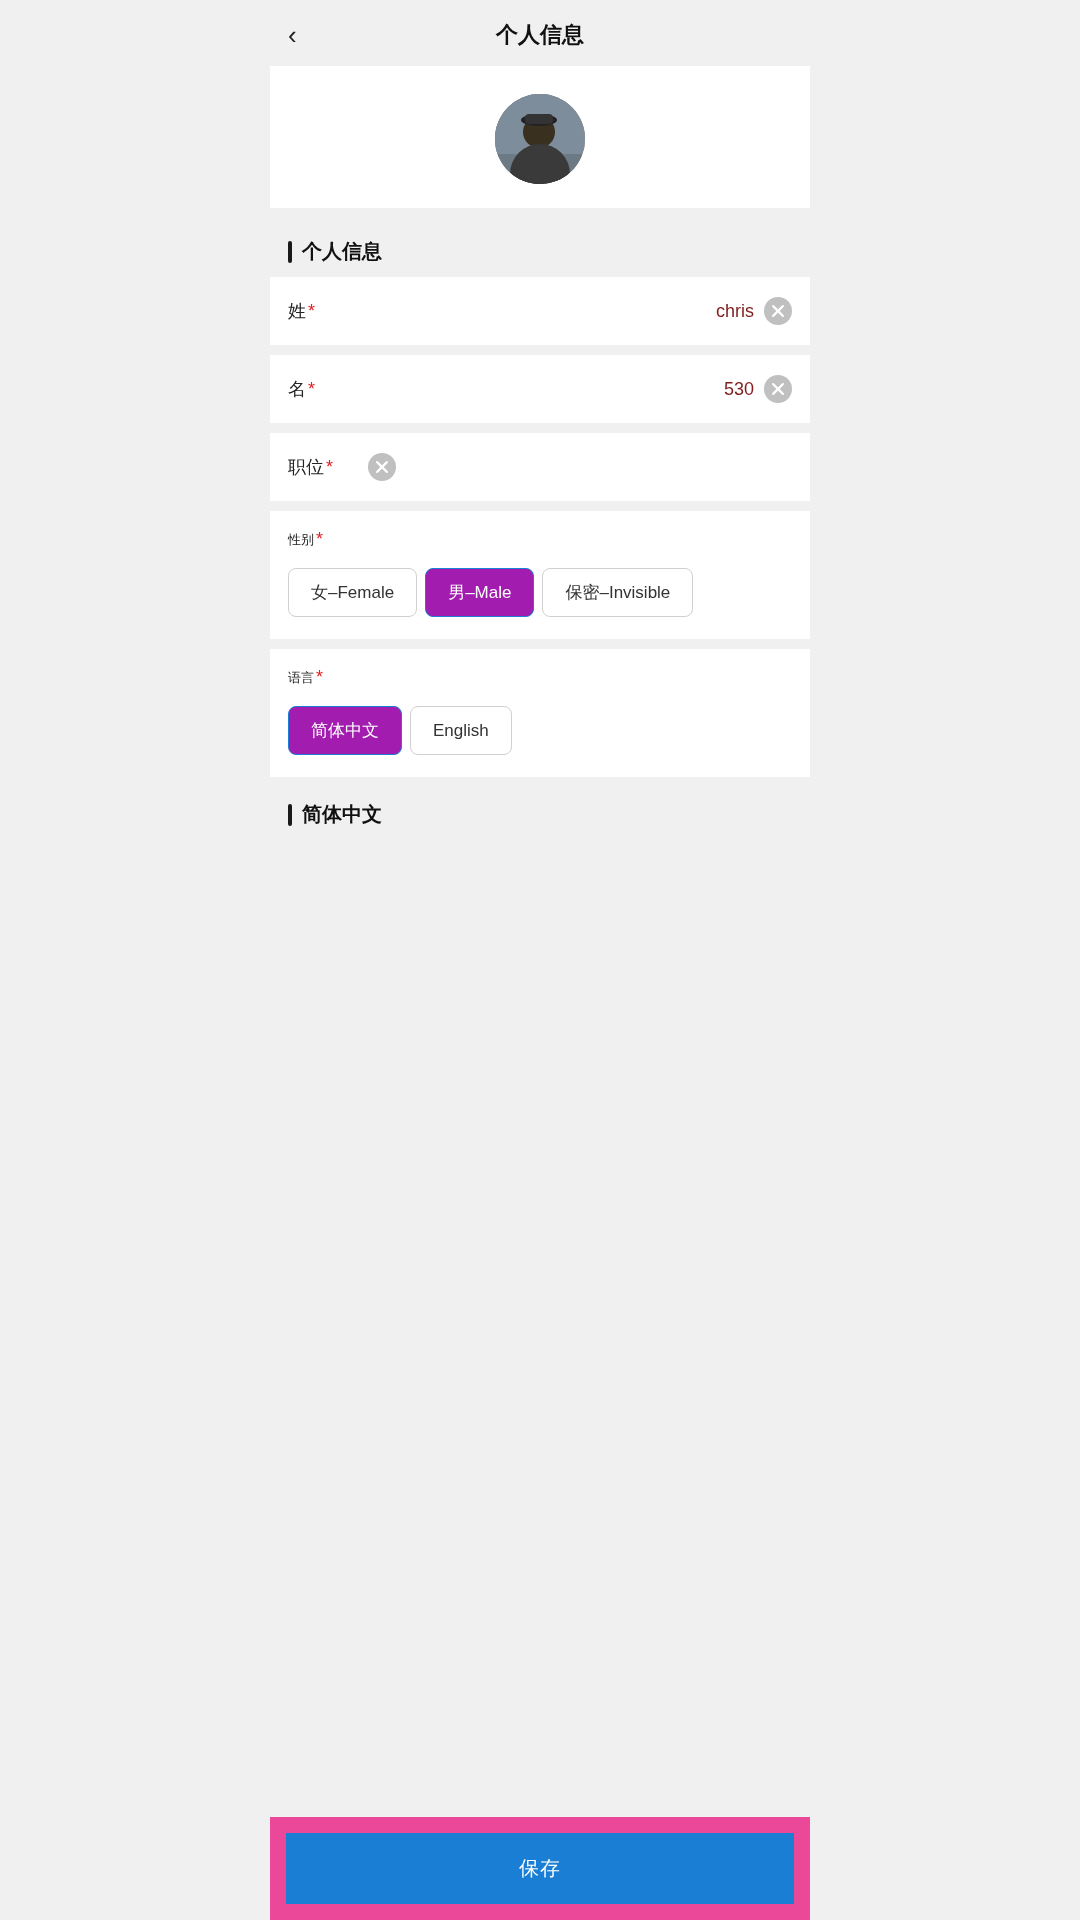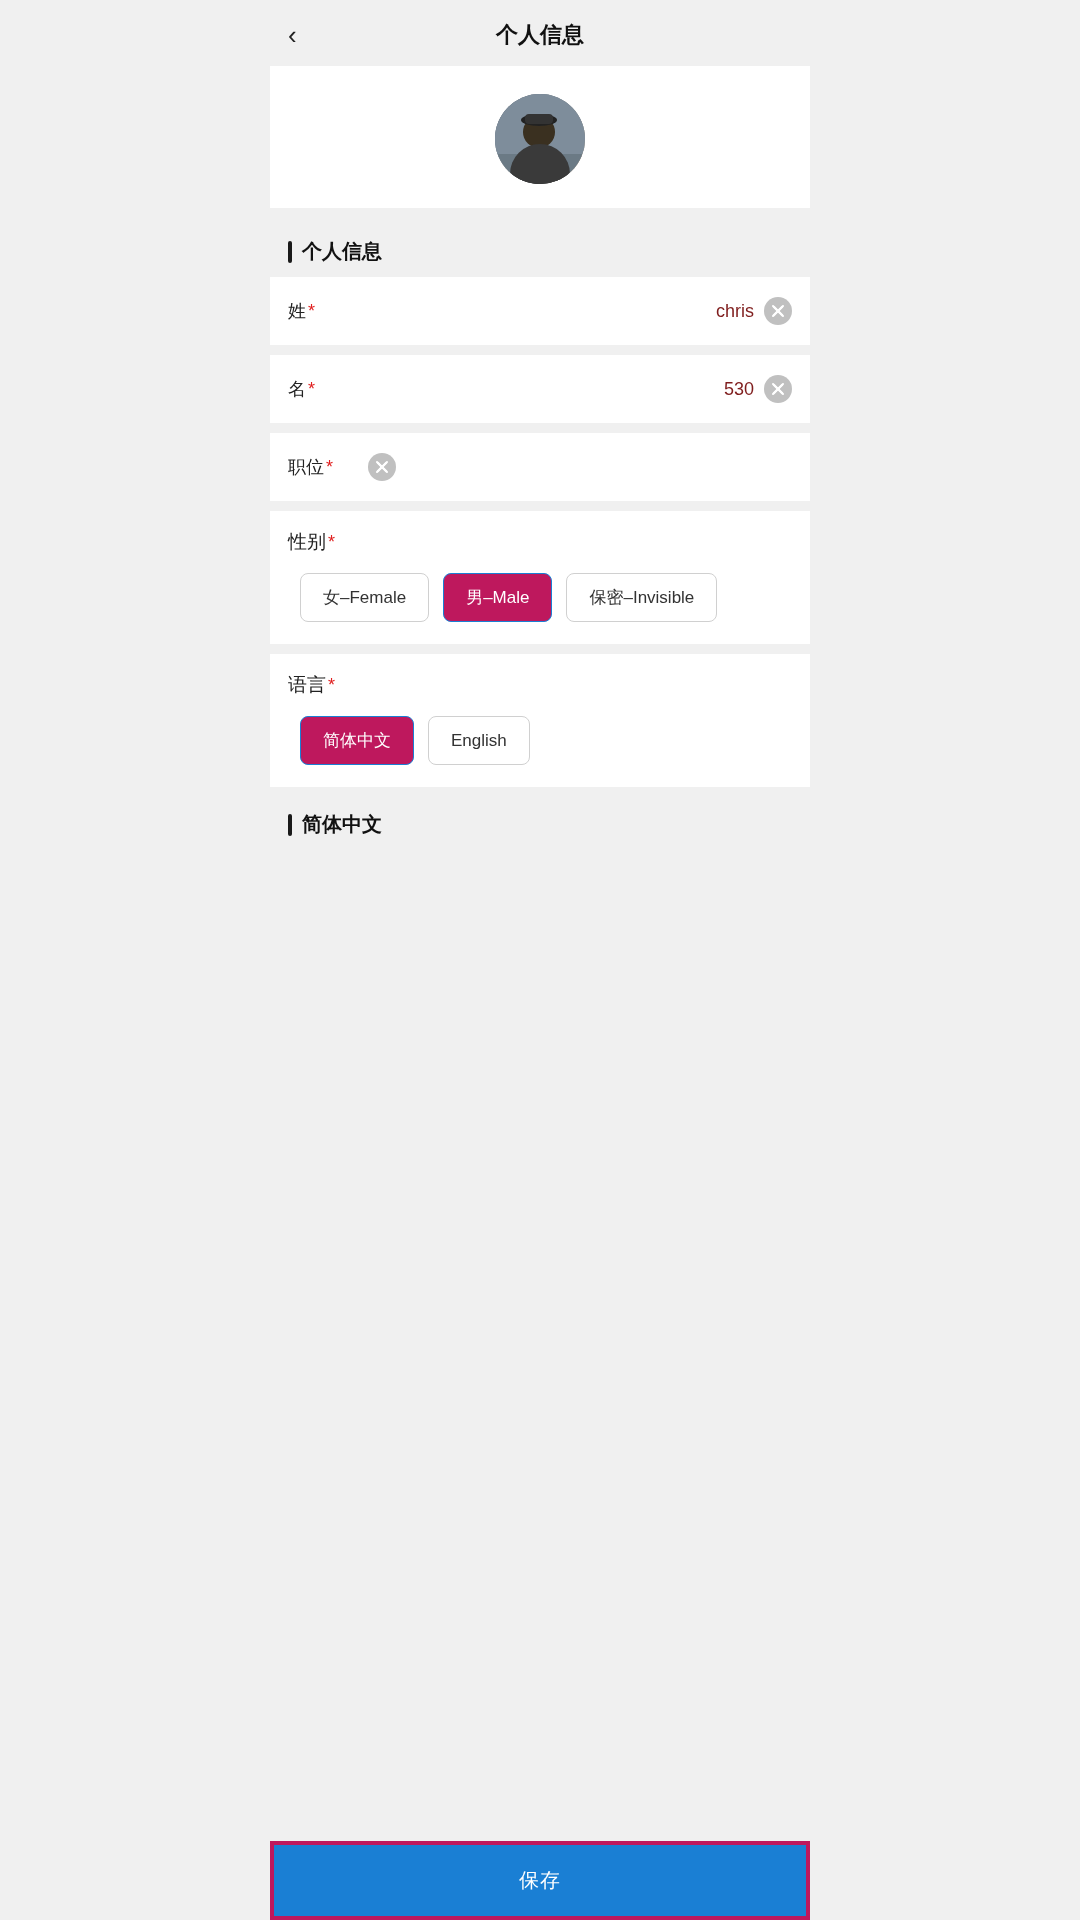--- a/index.html
+++ b/index.html
@@ -192,58 +192,57 @@
       padding: 18px 18px 22px;
     }
 
     .option-label-row {
       display: flex;
       align-items: center;
       margin-bottom: 18px;
     }
 
     .option-label {
-      font-size: 19px;
+      font-size: 13px;
       color: #222;
     }
 
     .options-row {
       display: flex;
-      gap: 14px;
+      gap: 8px;
       flex-wrap: wrap;
-      margin-left: 12px;
     }
 
     .option-btn {
       padding: 12px 22px;
       border-radius: 8px;
       font-size: 17px;
       cursor: pointer;
       border: 1.5px solid #d0d0d0;
       background: #fff;
       color: #333;
       font-family: inherit;
     }
 
     .option-btn.active {
-      background: #be185d;
+      background: #a21caf;
       border-color: #1a7fd4;
       color: #fff;
     }
 
     
     .save-btn-wrapper {
       position: fixed;
       bottom: 0;
       left: 50%;
       transform: translateX(-50%);
       width: 100%;
       max-width: 540px;
-      background: #be185d;
-      padding: 4px;
+      background: #ec4899;
+      padding: 16px;
     }
 
     .save-btn {
       width: 100%;
       padding: 22px 0;
       background: #1a7fd4;
       color: #fff;
       font-size: 20px;
       font-weight: 500;
       border: none;

